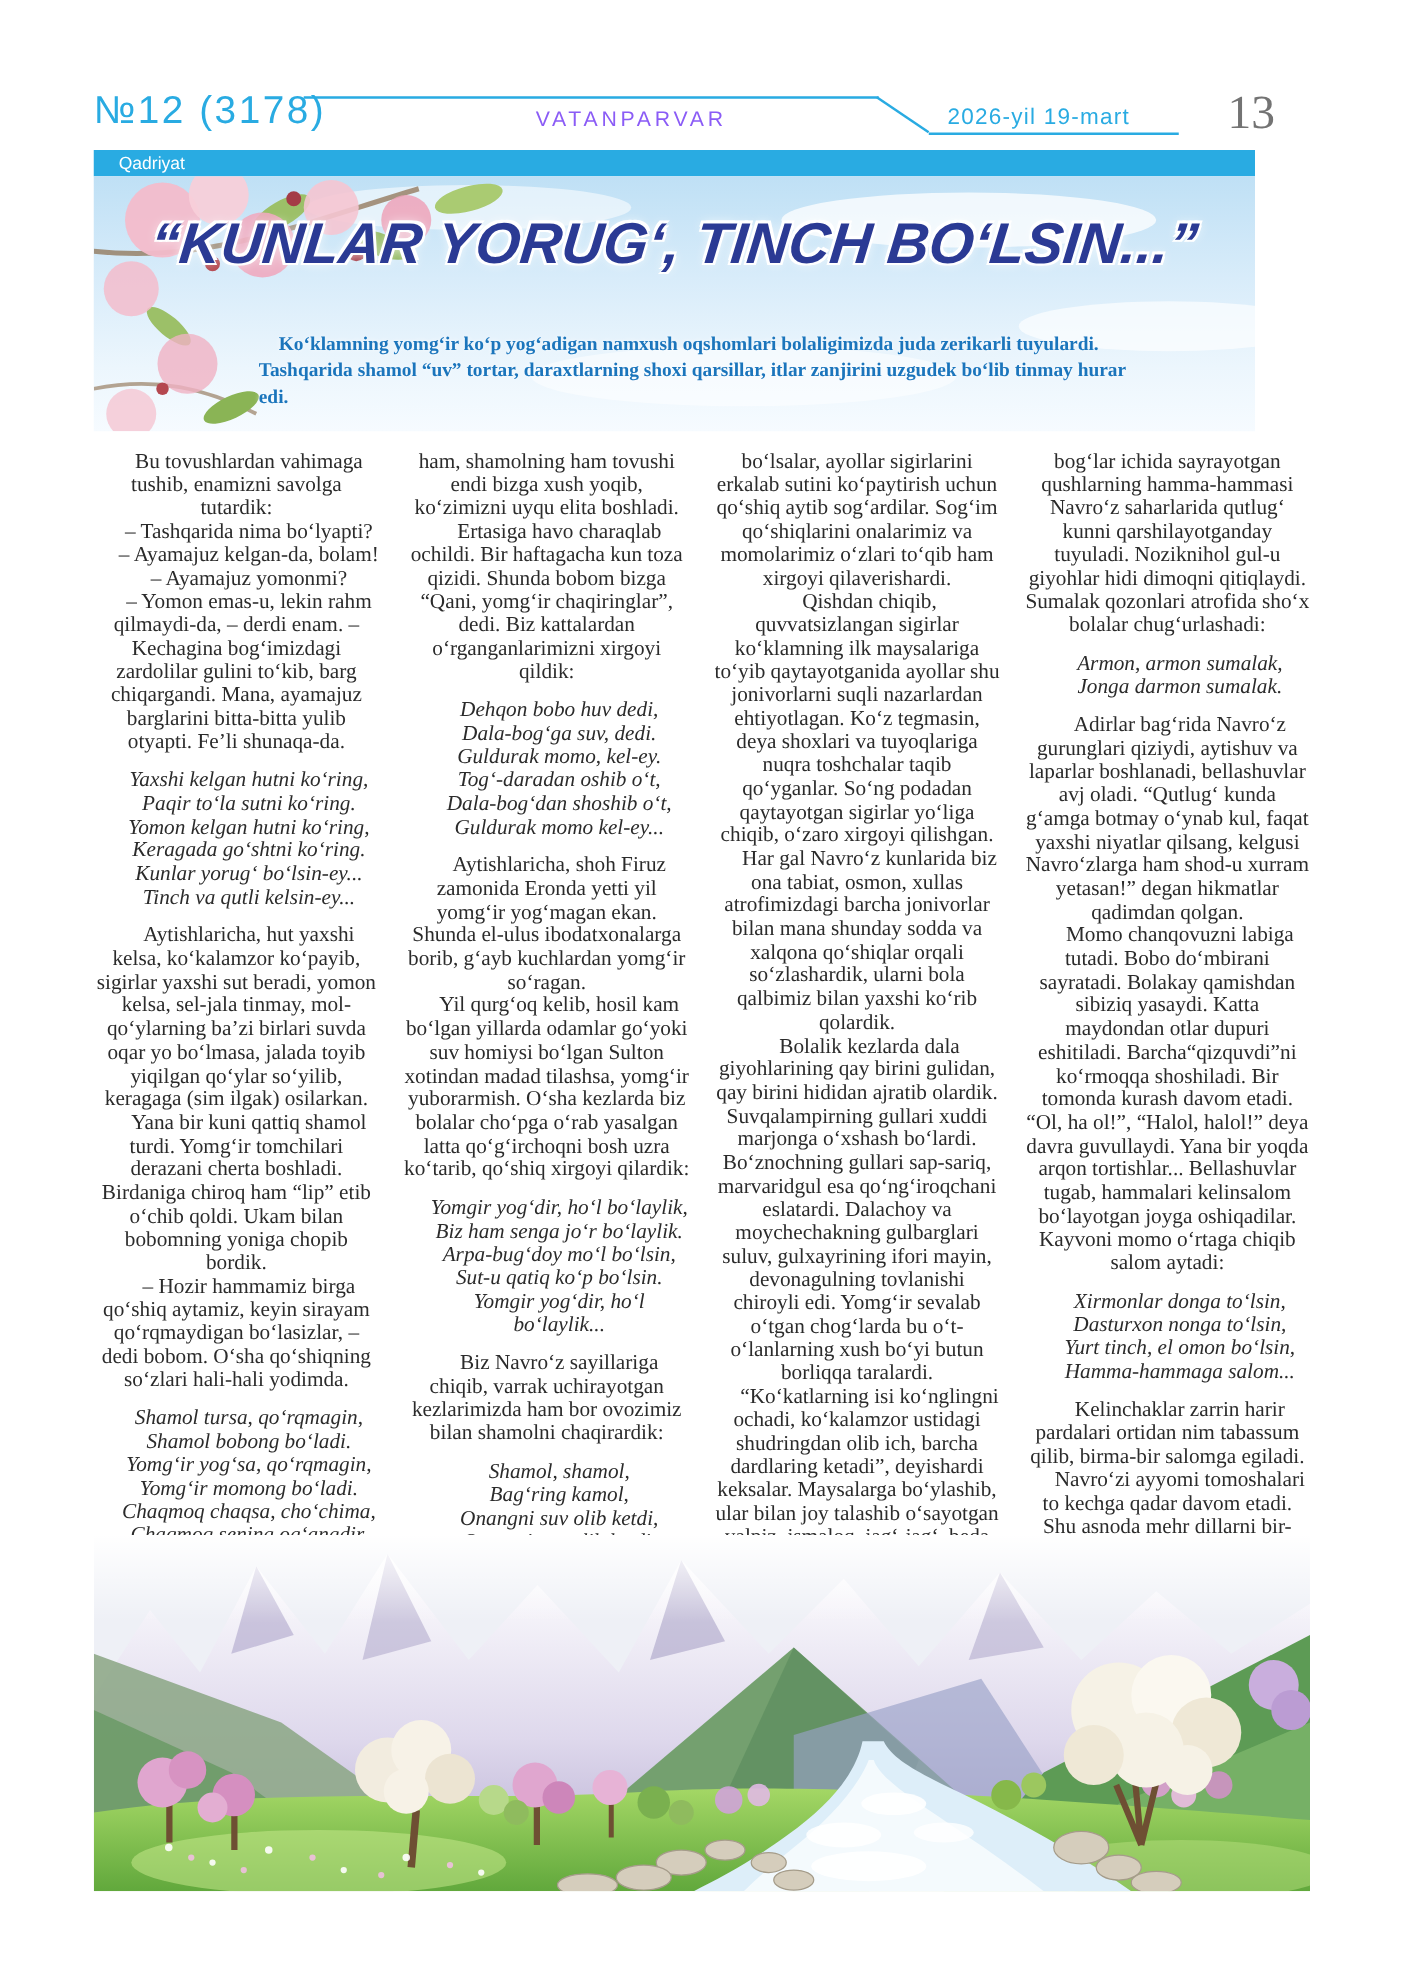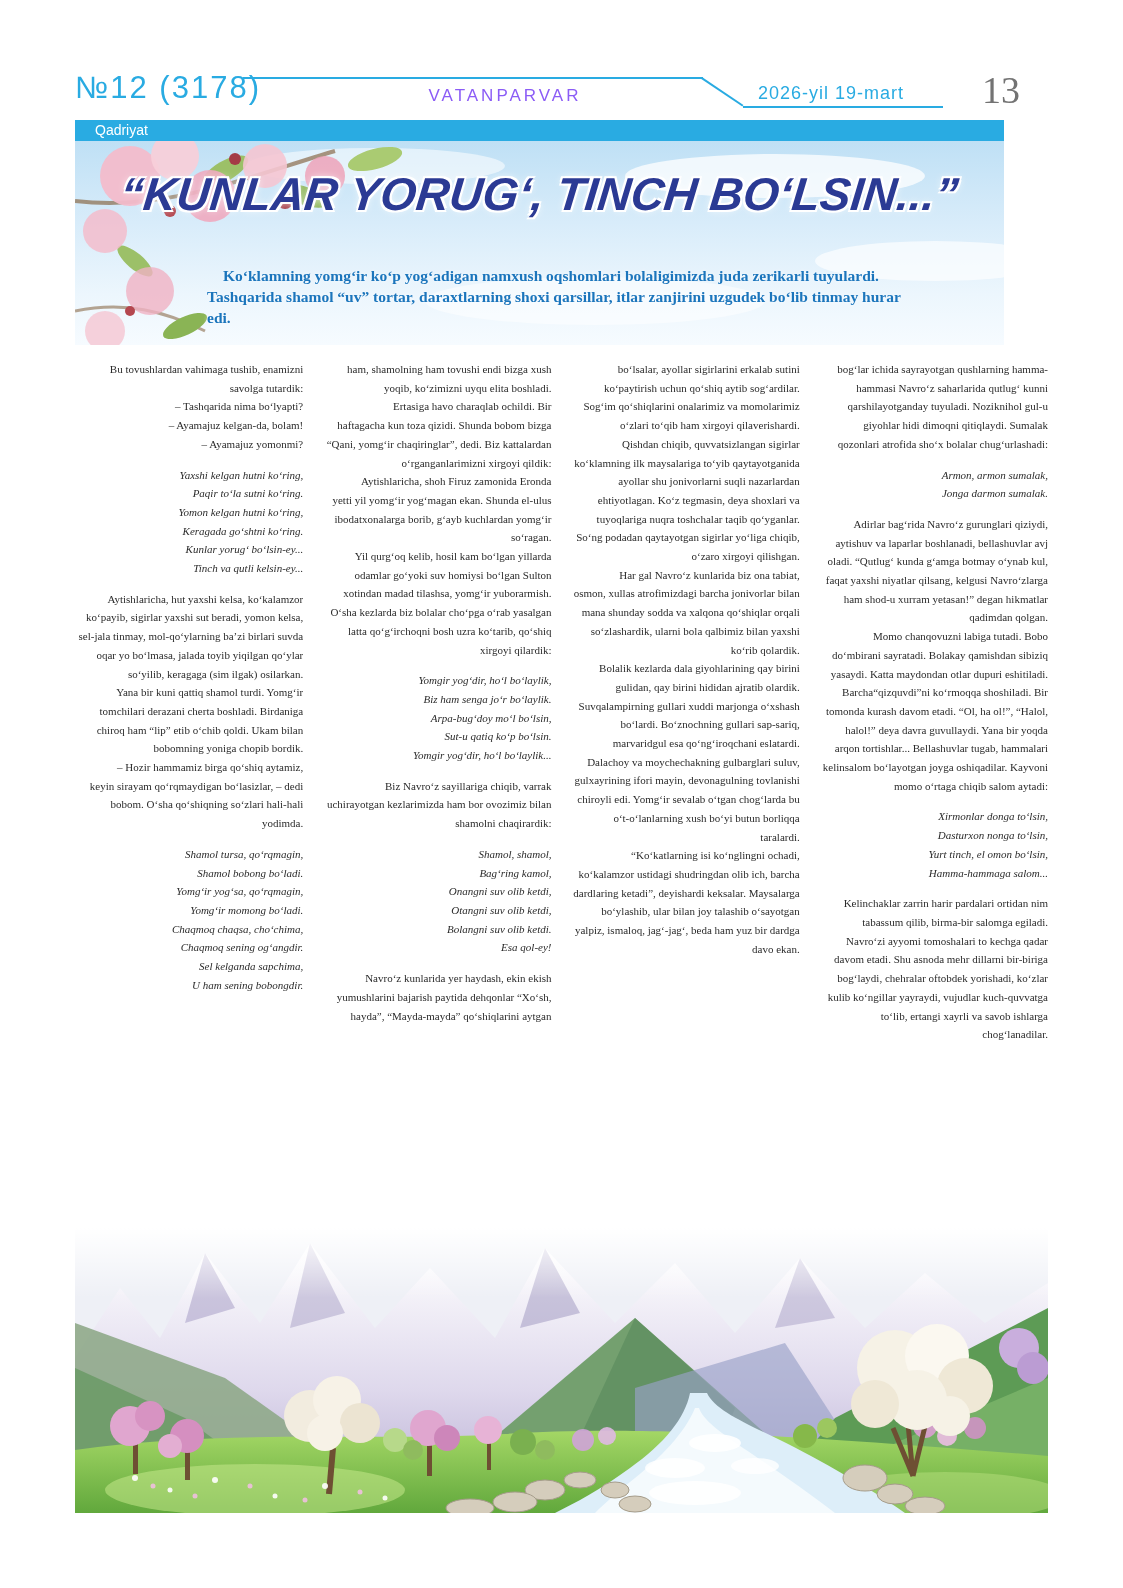--- a/index.html
+++ b/index.html
@@ -31,21 +31,21 @@
   .headline{position:absolute;left:0;top:26px;width:100%;text-align:center;margin:0;
              font-family:"Liberation Sans",sans-serif;font-style:italic;font-weight:bold;
              font-size:46px;letter-spacing:0;color:#2b3a94;transform:skewX(-6deg);white-space:nowrap;
              text-shadow:-2px -2px 0 #fff,2px -2px 0 #fff,-2px 2px 0 #fff,2px 2px 0 #fff,0 0 9px rgba(255,255,255,.95);}
   .lede{position:absolute;left:132px;top:124px;width:706px;margin:0;
              font-family:Liberation Serif, serif;font-weight:bold;font-size:15.5px;line-height:21px;
              color:#1b75bc;text-indent:16px;text-shadow:0 0 4px rgba(255,255,255,.8);}
 
   
   .columns{position:absolute;left:75px;top:360px;width:973px;height:878px;display:flex;gap:20px;}
-  .col{flex:1;overflow:hidden;font-size:11px;line-height:18.7px;text-align:right;}
+  .col{flex:1;overflow:hidden;font-size:17px;line-height:18.7px;text-align:center;}
   .col p.para{margin:0;text-indent:20px;}
   .col p.para.noindent{text-indent:0;}
   .col .verse{font-style:italic;margin:12px 0 12px 20px;}
 
   
   .landscape{position:absolute;left:75px;top:1228px;width:973px;height:285px;overflow:hidden;}
 </style>
 </head>
 <body>
 
@@ -97,20 +97,21 @@
       <p class="lede">Koʻklamning yomgʻir koʻp yogʻadigan namxush oqshomlari bolaligimizda juda zerikarli tuyulardi. Tashqarida shamol “uv” tortar, daraxtlarning shoxi qarsillar, itlar zanjirini uzgudek boʻlib tinmay hurar edi.</p>
     </div>
   </div>
 
   <main class="columns">
     <div class="col">
         <p class="para">Bu tovushlardan vahimaga tushib, enamizni savolga tutardik:</p>
         <p class="para">– Tashqarida nima boʻlyapti?</p>
         <p class="para">– Ayamajuz kelgan-da, bolam!</p>
         <p class="para">– Ayamajuz yomonmi?</p>
+        <p class="para">– Yomon emas-u, lekin rahm qilmaydi-da, – derdi enam. – Kechagina bogʻimizdagi zardolilar gulini toʻkib, barg chiqargandi. Mana, ayamajuz barglarini bitta-bitta yulib otyapti. Fe’li shunaqa-da.</p>
         <div class="verse">
           <div>Yaxshi kelgan hutni koʻring,</div>
           <div>Paqir toʻla sutni koʻring.</div>
           <div>Yomon kelgan hutni koʻring,</div>
           <div>Keragada goʻshtni koʻring.</div>
           <div>Kunlar yorugʻ boʻlsin-ey...</div>
           <div>Tinch va qutli kelsin-ey...</div>
         </div>
         <p class="para">Aytishlaricha, hut yaxshi kelsa, koʻkalamzor koʻpayib, sigirlar yaxshi sut beradi, yomon kelsa, sel-jala tinmay, mol-qoʻylarning ba’zi birlari suvda oqar yo boʻlmasa, jalada toyib yiqilgan qoʻylar soʻyilib, keragaga (sim ilgak) osilarkan.</p>
         <p class="para">Yana bir kuni qattiq shamol turdi. Yomgʻir tomchilari derazani cherta boshladi. Birdaniga chiroq ham “lip” etib oʻchib qoldi. Ukam bilan bobomning yoniga chopib bordik.</p>
@@ -122,20 +123,28 @@
           <div>Yomgʻir momong boʻladi.</div>
           <div>Chaqmoq chaqsa, choʻchima,</div>
           <div>Chaqmoq sening ogʻangdir.</div>
           <div>Sel kelganda sapchima,</div>
           <div>U ham sening bobongdir.</div>
         </div>
       </div>
     <div class="col">
         <p class="para noindent">ham, shamolning ham tovushi endi bizga xush yoqib, koʻzimizni uyqu elita boshladi.</p>
         <p class="para">Ertasiga havo charaqlab ochildi. Bir haftagacha kun toza qizidi. Shunda bobom bizga “Qani, yomgʻir chaqiringlar”, dedi. Biz kattalardan oʻrganganlarimizni xirgoyi qildik:</p>
+        <div class="verse">
+          <div>Dehqon bobo huv dedi,</div>
+          <div>Dala-bogʻga suv, dedi.</div>
+          <div>Guldurak momo, kel-ey.</div>
+          <div>Togʻ-daradan oshib oʻt,</div>
+          <div>Dala-bogʻdan shoshib oʻt,</div>
+          <div>Guldurak momo kel-ey...</div>
+        </div>
         <p class="para">Aytishlaricha, shoh Firuz zamonida Eronda yetti yil yomgʻir yogʻmagan ekan. Shunda el-ulus ibodatxonalarga borib, gʻayb kuchlardan yomgʻir soʻragan.</p>
         <p class="para">Yil qurgʻoq kelib, hosil kam boʻlgan yillarda odamlar goʻyoki suv homiysi boʻlgan Sulton xotindan madad tilashsa, yomgʻir yuborarmish. Oʻsha kezlarda biz bolalar choʻpga oʻrab yasalgan latta qoʻgʻirchoqni bosh uzra koʻtarib, qoʻshiq xirgoyi qilardik:</p>
         <div class="verse">
           <div>Yomgir yogʻdir, hoʻl boʻlaylik,</div>
           <div>Biz ham senga joʻr boʻlaylik.</div>
           <div>Arpa-bugʻdoy moʻl boʻlsin,</div>
           <div>Sut-u qatiq koʻp boʻlsin.</div>
           <div>Yomgir yogʻdir, hoʻl boʻlaylik...</div>
         </div>
         <p class="para">Biz Navroʻz sayillariga chiqib, varrak uchirayotgan kezlarimizda ham bor ovozimiz bilan shamolni chaqirardik:</p>

